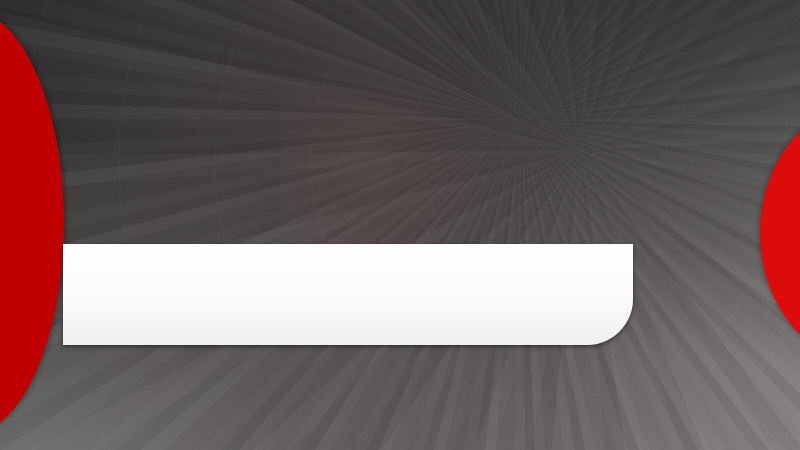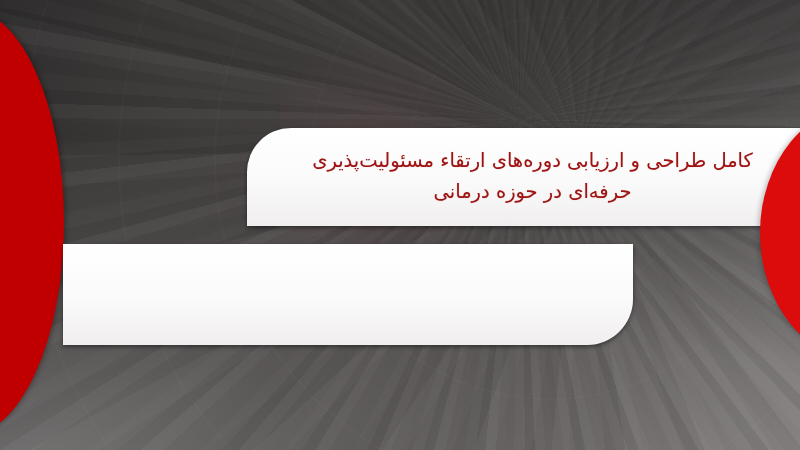--- a/index.html
+++ b/index.html
@@ -200,20 +200,16 @@
   <div class="bg-arcs"></div>
   <div class="bg-tint"></div>
   <div class="bg-vignette"></div>
 
   <div class="red-ellipse red-left"></div>
 
   <div class="plaque subtitle-plaque">
     <div class="subtitle-text"></div>
   </div>
 
-  <div class="plaque title-plaque">
-    <div class="title-text">کامل طراحی و ارزیابی دوره‌های ارتقاء مسئولیت‌پذیری
-حرفه‌ای در حوزه درمانی</div>
-  </div>
 
   <div class="red-ellipse red-right"></div>
 
 </div>
 
 </body></html>

